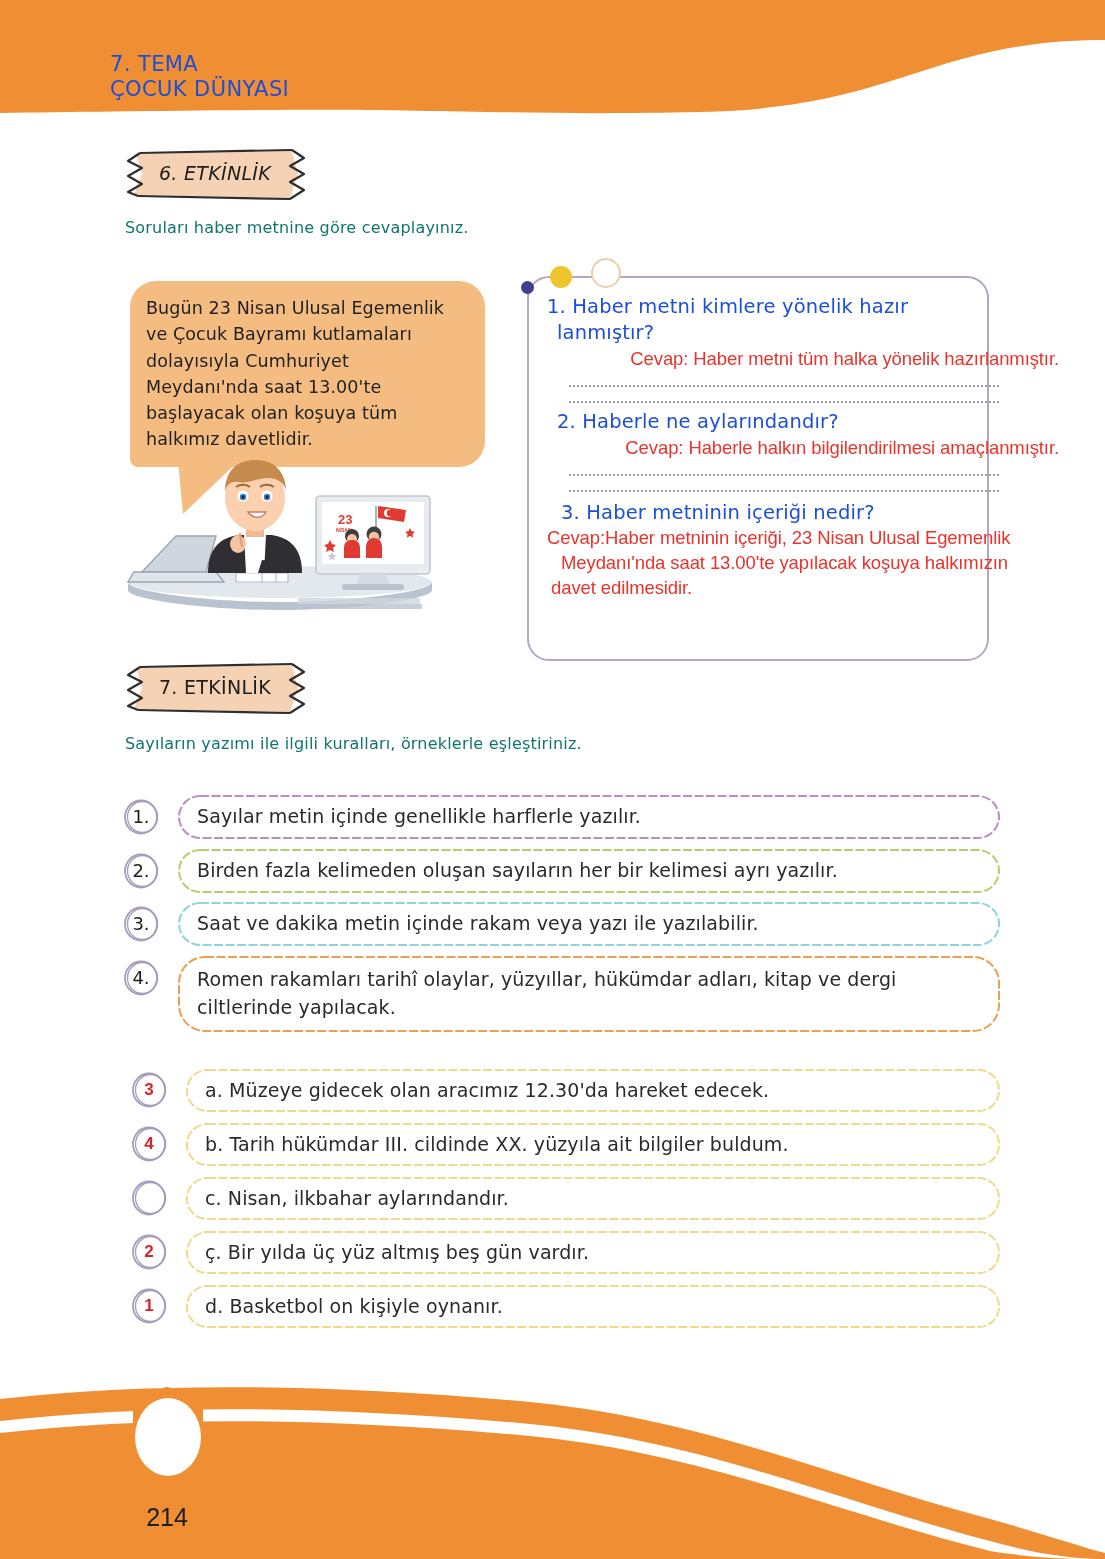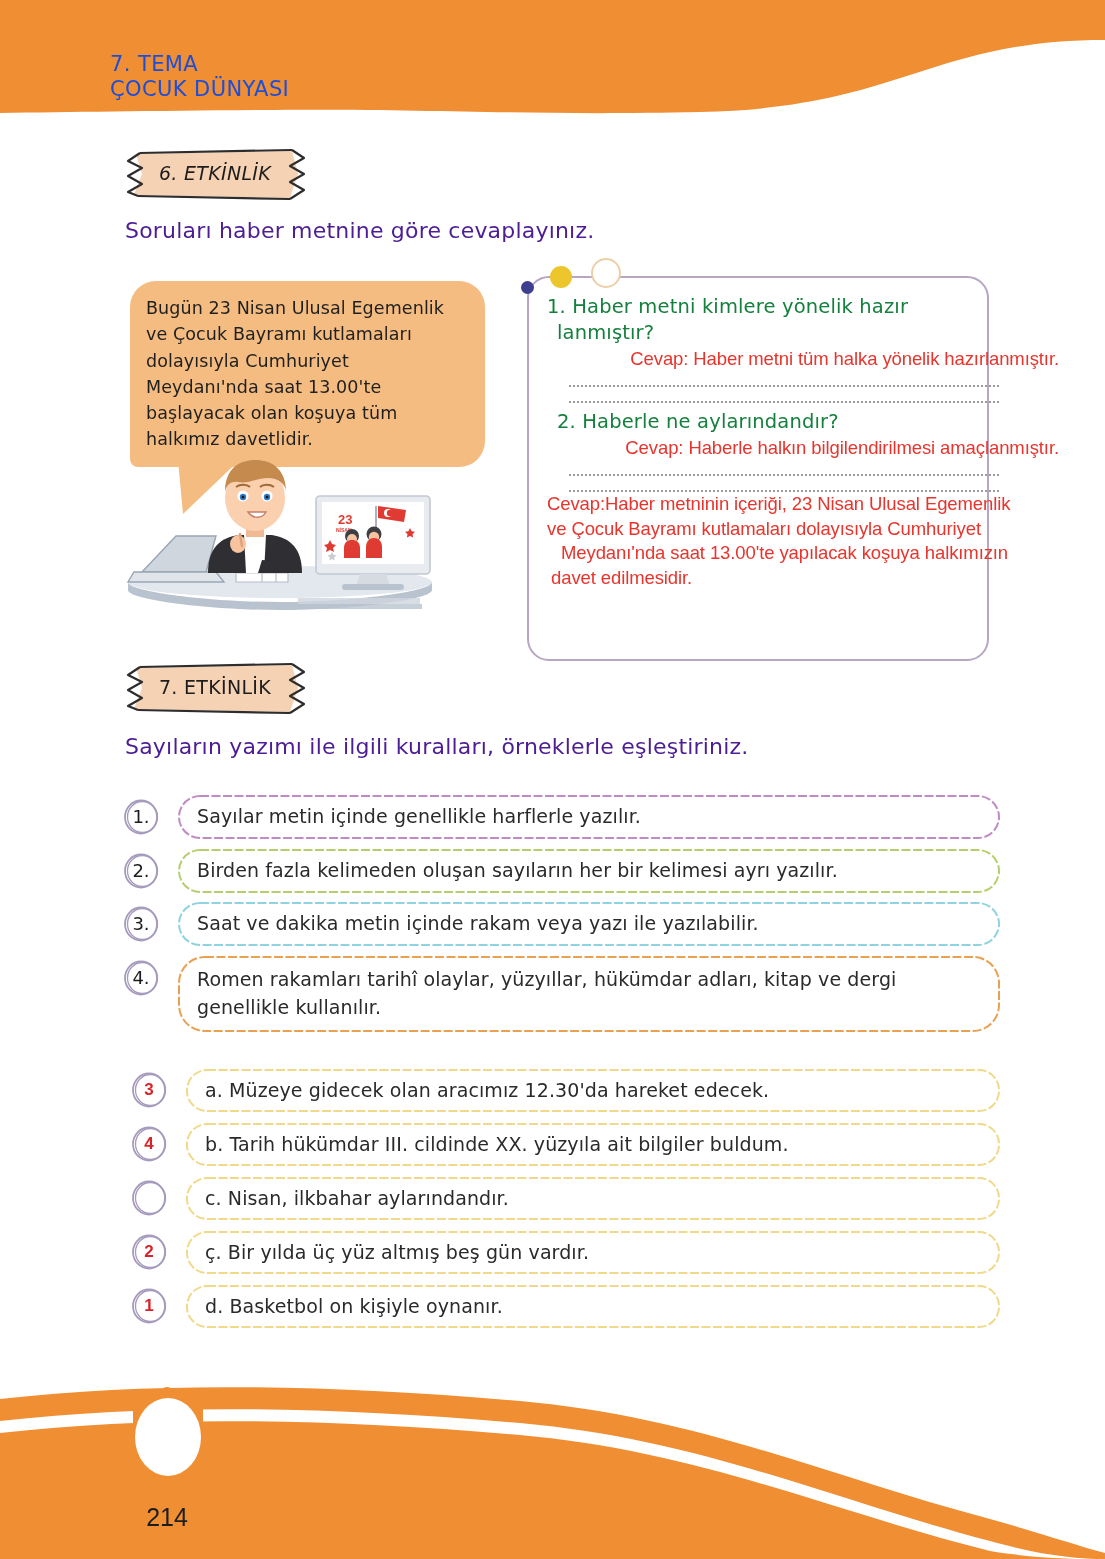--- a/index.html
+++ b/index.html
@@ -54,22 +54,22 @@
     text-align: center;
     font-family: "DejaVu Sans", sans-serif;
     font-size: 19px;
     color: #1d1d1d;
     letter-spacing: 0.3px;
   }
 
   .instruction {
     position: absolute;
     font-family: "DejaVu Sans", sans-serif;
-    font-size: 22px;
-    color: #4c1d95;
+    font-size: 16px;
+    color: #0f766e;
     letter-spacing: 0.2px;
     white-space: nowrap;
     z-index: 3;
   }
 
   
   .bubble {
     position: absolute;
     left: 130px;
     top: 281px;
@@ -125,21 +125,21 @@
   .qcontent {
     position: absolute;
     left: 547px;
     top: 294px;
     width: 512px;
     z-index: 5;
   }
   .q-text {
     font-family: "DejaVu Sans", sans-serif;
     font-size: 19.5px;
-    color: #15803d;
+    color: #1d4ed8;
     letter-spacing: 0.15px;
     line-height: 1.35;
   }
   .q-indent { padding-left: 10px; }
   .answer {
     font-family: "Liberation Sans", sans-serif;
     font-size: 18.5px;
     color: #e8342c;
     line-height: 1.33;
     letter-spacing: -0.1px;
@@ -342,22 +342,25 @@
   <div class="dots-line"></div>
 
   <div class="q-text q-indent" style="margin-top:6px;">
     <span>2.</span>
     <span>Haberle ne aylarındandır?</span>
   </div>
   <div class="answer ans-pad" style="padding-left:30px;">Cevap: Haberle halkın bilgilendirilmesi amaçlanmıştır.</div>
   <div class="dots-line"></div>
   <div class="dots-line"></div>
 
+  <div class="q-text q-indent" style="margin-top:8px; padding-left:14px;">
+    <span>3.</span>
+    <span>Haber metninin içeriği nedir?</span>
+  </div>
   <div class="answer">Cevap:Haber metninin içeriği, 23 Nisan Ulusal Egemenlik</div>
-  <div class="answer">ve Çocuk Bayramı kutlamaları dolayısıyla Cumhuriyet</div>
   <div class="answer" style="padding-left:14px;">Meydanı'nda saat 13.00'te yapılacak koşuya halkımızın</div>
   <div class="answer" style="padding-left:4px;">davet edilmesidir.</div>
 </div>
 
 <div class="banner" style="left:120px; top:662px;">
   <svg width="190" height="54" viewBox="0 0 190 54">
     <path d="M16,6 L172,3 L178,26 L170,50 L14,47 L22,26 Z" fill="#f6d2b4" stroke="none"></path>
     <path d="M20,5 L172,2" stroke="#2d2d2d" stroke-width="2.2" fill="none"></path>
     <path d="M18,48 L170,51" stroke="#2d2d2d" stroke-width="2.2" fill="none"></path>
     <path d="M20,5 L8,13 L22,20 L8,28 L22,36 L8,44 L18,48" stroke="#2d2d2d" stroke-width="2.2" fill="none" stroke-linejoin="round"></path>
@@ -417,21 +420,21 @@
   </svg>
   <div class="rb-inner"><span class="rule-text">Saat ve dakika metin içinde rakam veya yazı ile yazılabilir.</span></div>
 </div>
 
 <div class="rule-box" style="left:177px; top:955px; width:824px; height:78px;">
   <svg class="box-svg" width="824" height="78" viewBox="0 0 824 78" preserveAspectRatio="none">
     <rect x="2" y="2" width="820" height="74" rx="26" fill="#ffffff" stroke="#e8a052" stroke-width="2" stroke-dasharray="9 2.5"></rect>
   </svg>
   <div class="rb-inner">
     <div class="rule-text"> Romen rakamları tarihî olaylar, yüzyıllar, hükümdar adları, kitap ve dergi</div>
-    <div class="rule-text">genellikle kullanılır.</div>
+    <div class="rule-text">ciltlerinde yapılacak.</div>
   </div>
 </div>
 
 <div class="circle-num" style="left:130px; top:1070px;">
   <svg width="38" height="40" viewBox="0 0 38 40">
     <ellipse cx="19" cy="20" rx="16" ry="16.5" fill="#ffffff" stroke="#a79bbd" stroke-width="1.8"></ellipse>
     <ellipse cx="20.5" cy="20" rx="15" ry="15.5" fill="none" stroke="#a79bbd" stroke-width="1.3"></ellipse>
   </svg>
   <div class="cn-label red">3</div>
 </div>

